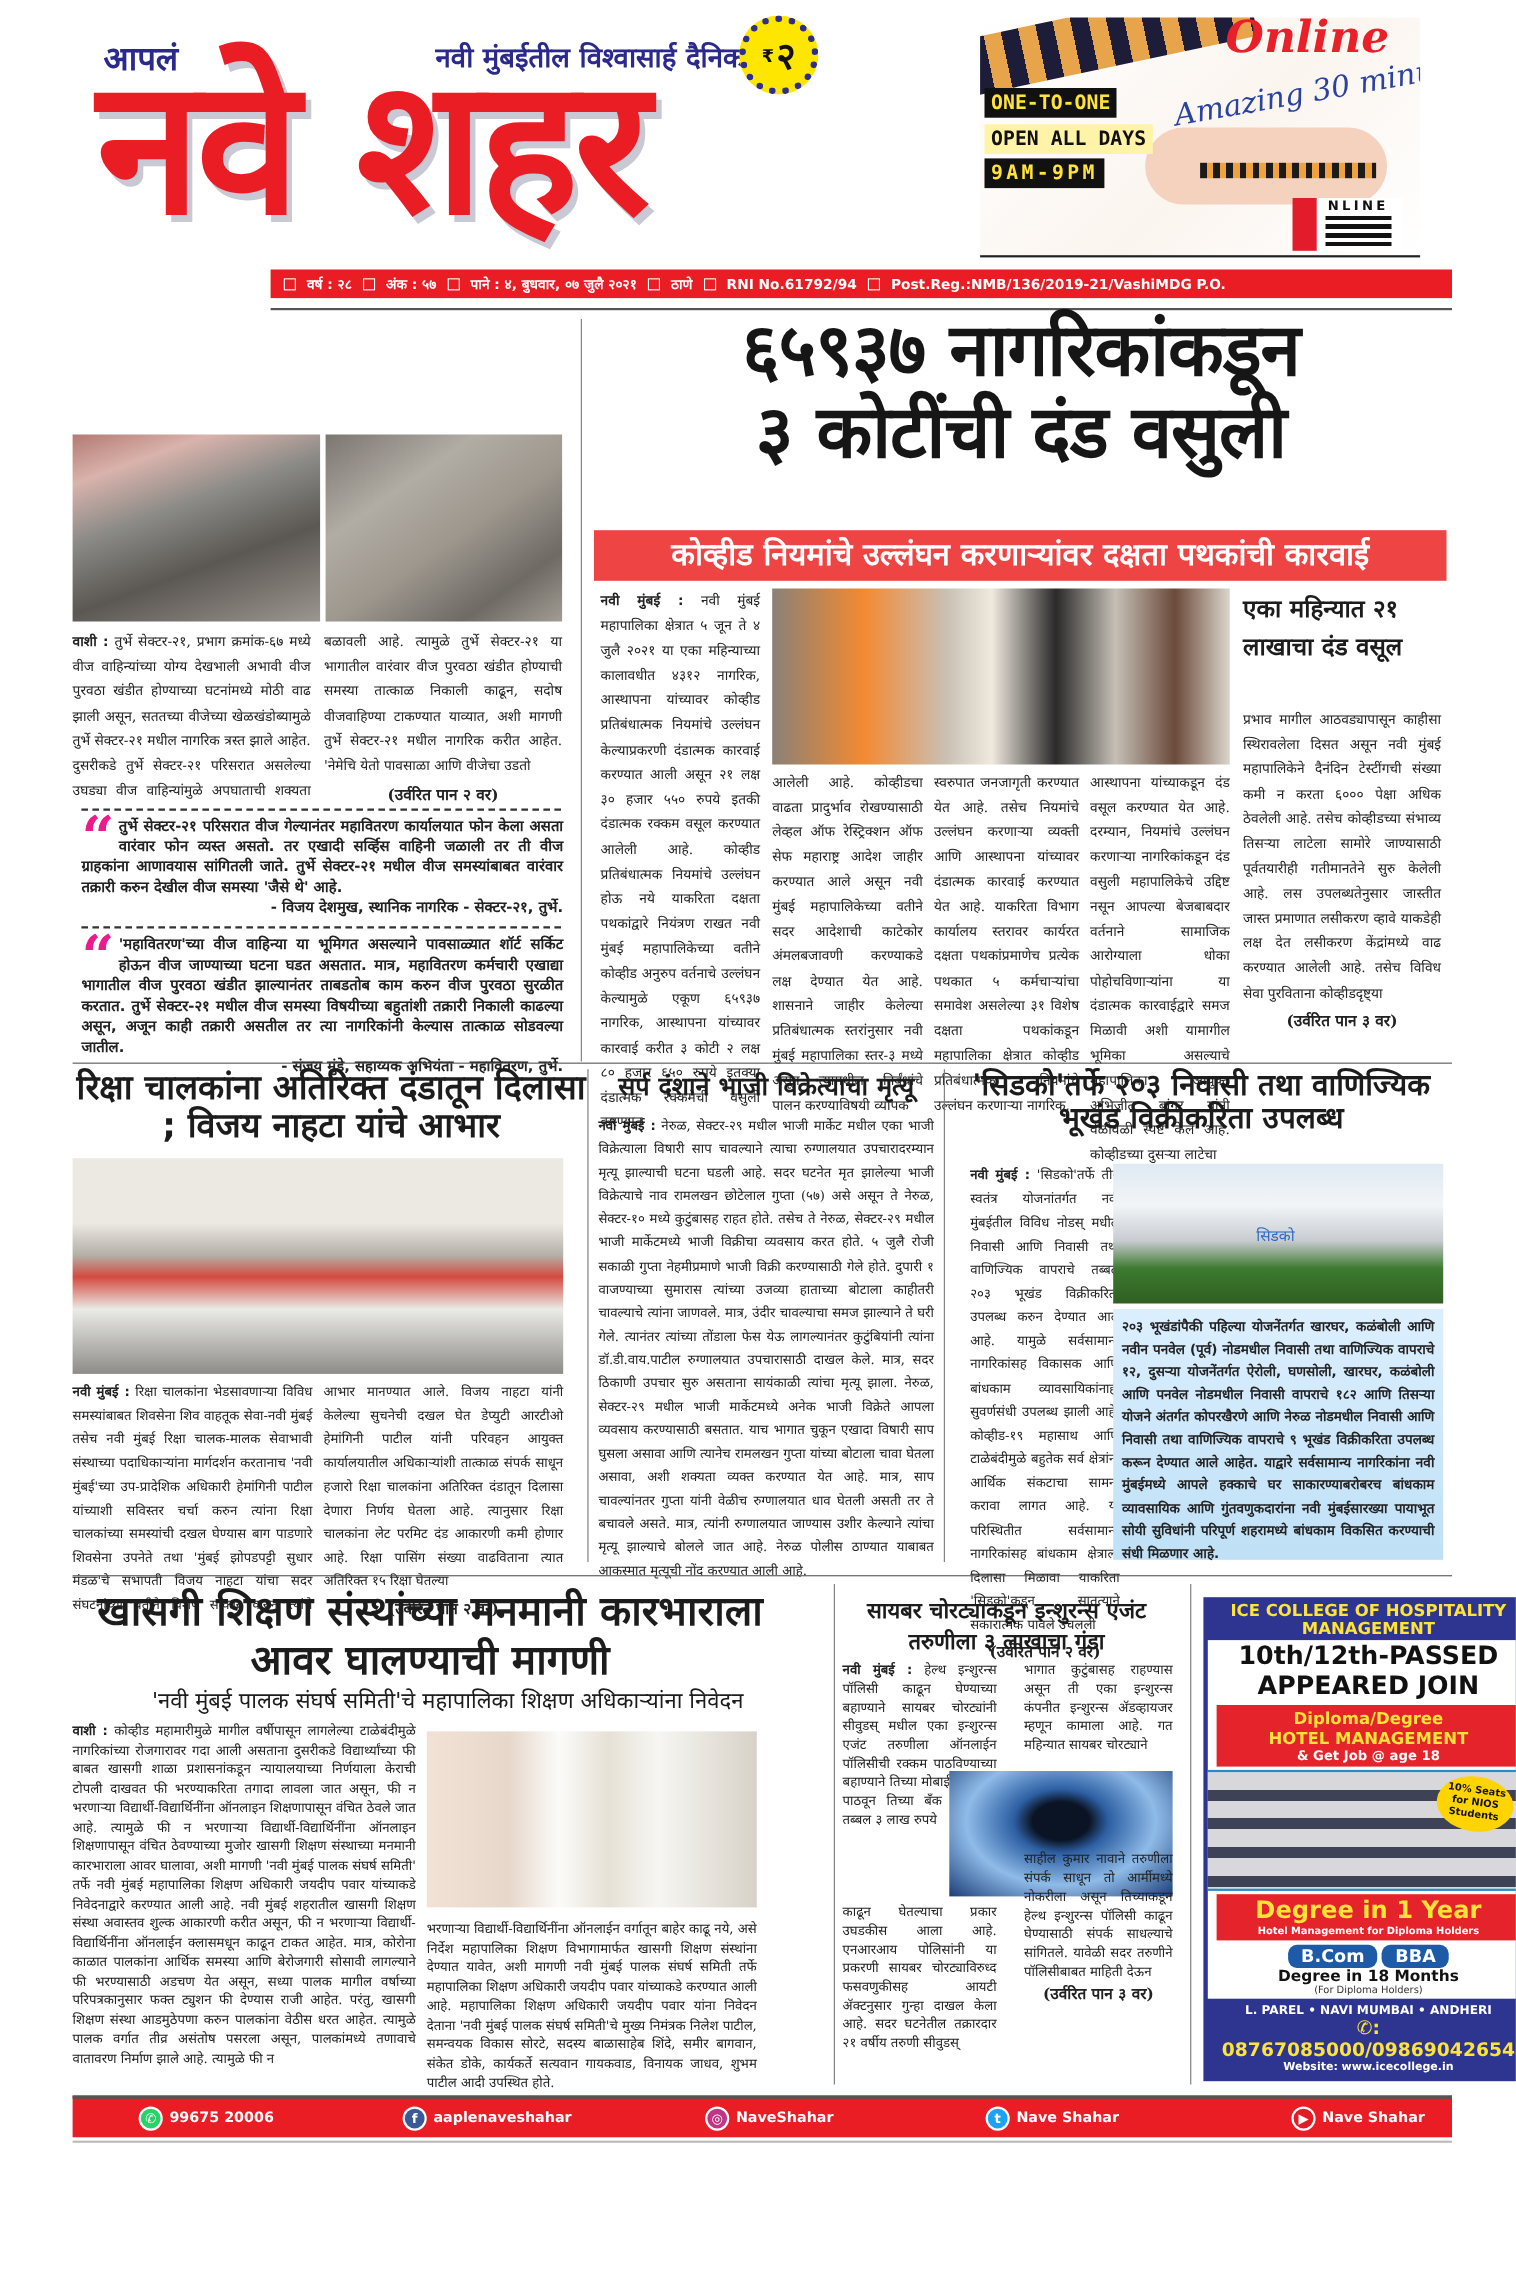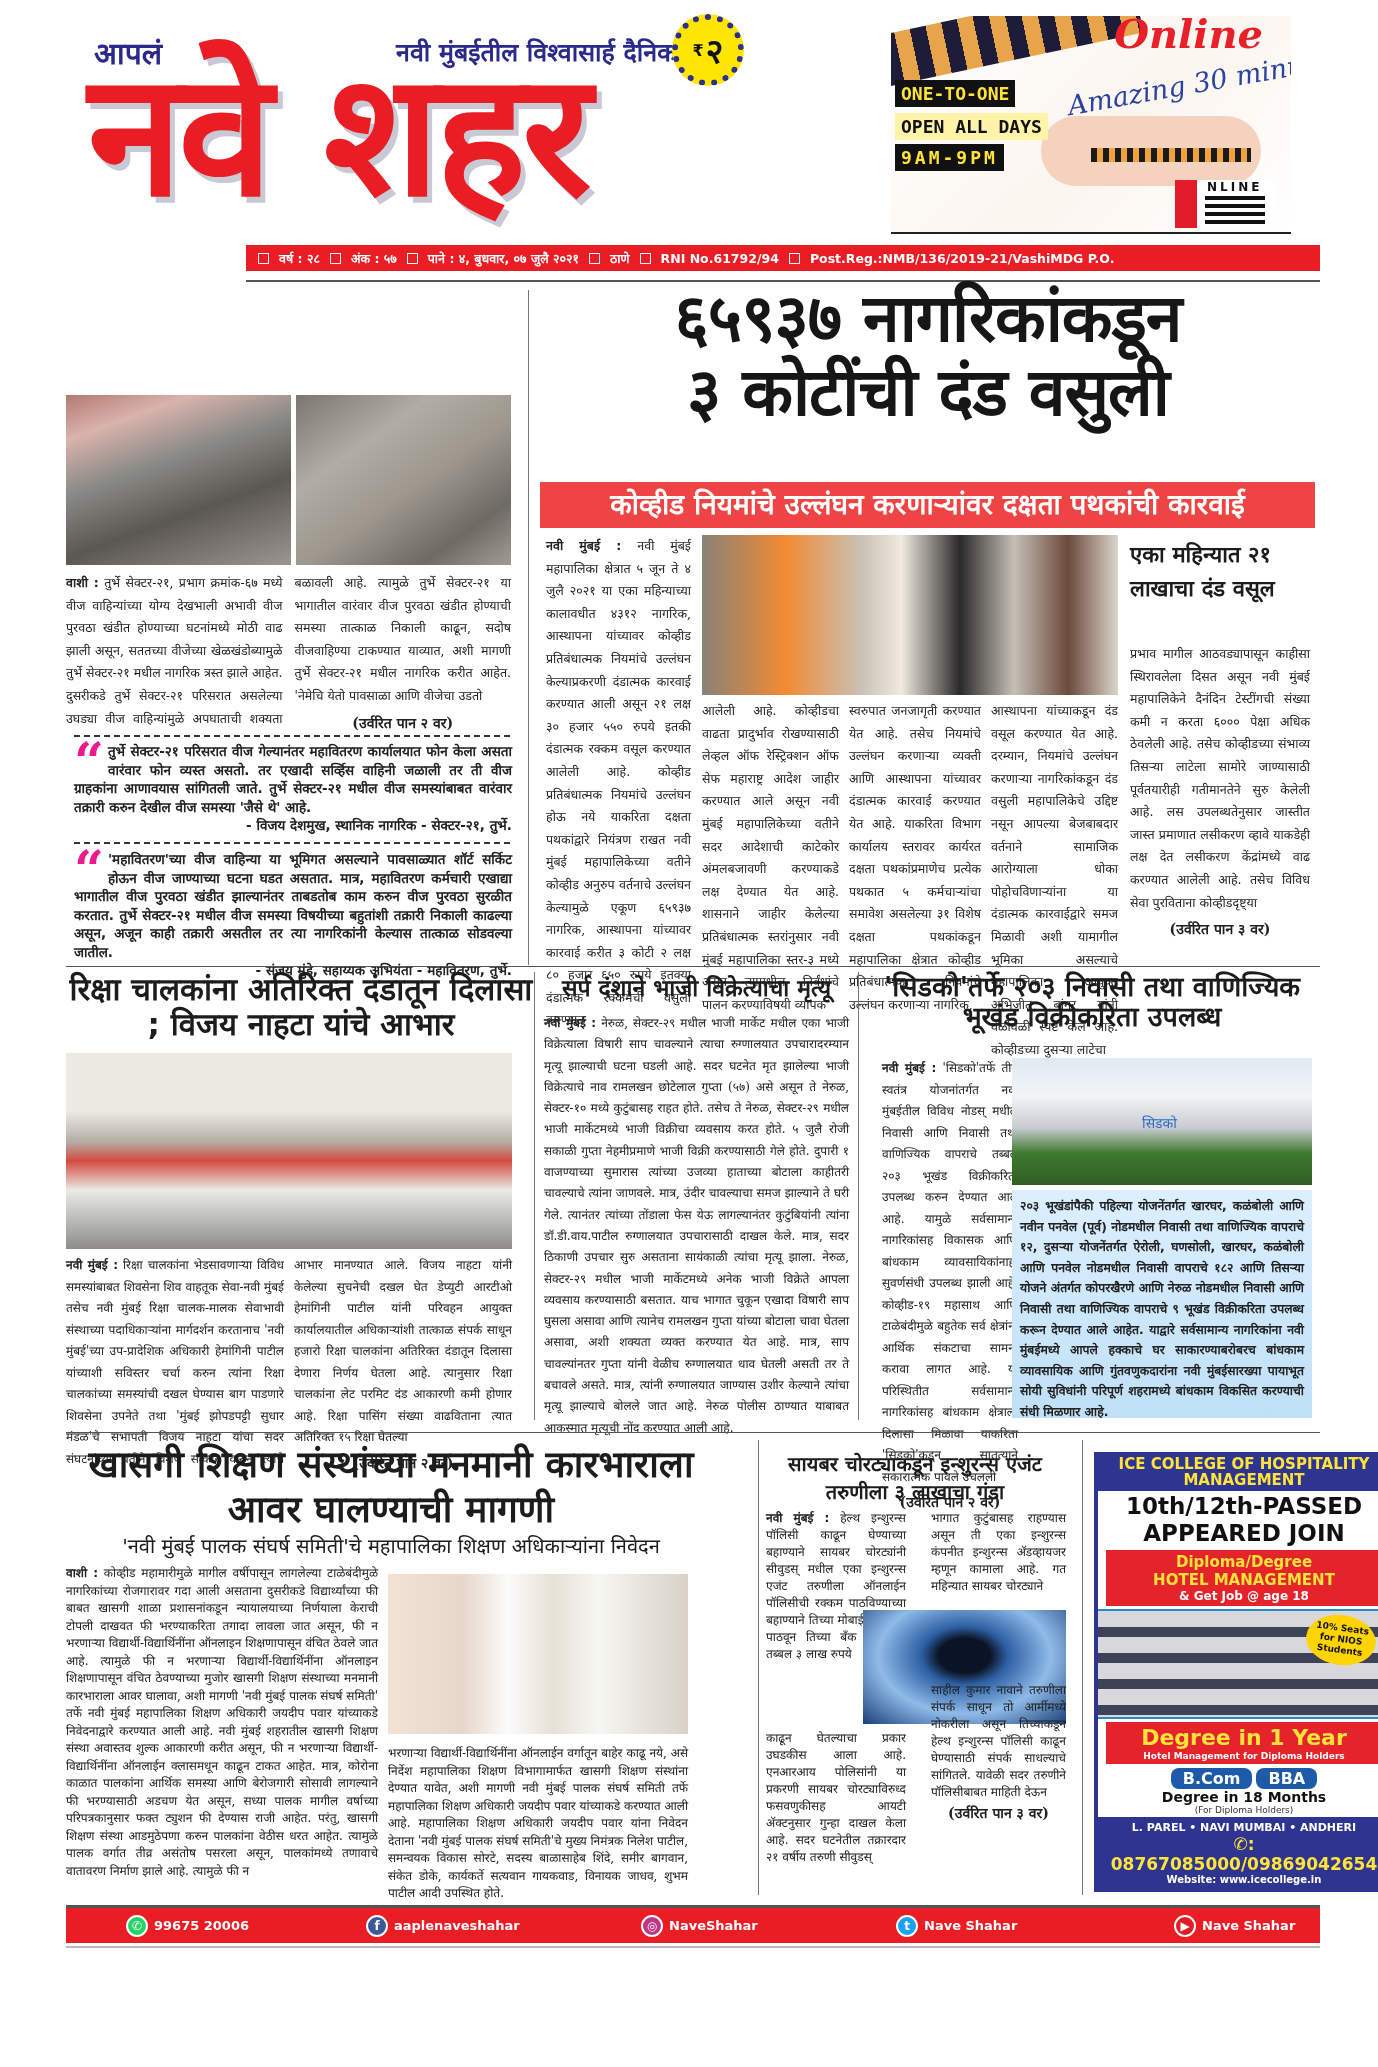--- a/index.html
+++ b/index.html
@@ -70,21 +70,21 @@
   .r2a-body { position: absolute; left: 0; top: 1255px; width: 446px; columns: 2; column-gap: 10px; }
   .r2b-title { position: absolute; left: 478px; top: 976px; width: 305px; font-size: 23px; }
   .r2b-body { position: absolute; left: 478px; top: 1013px; width: 305px; }
   .r2c-title { position: absolute; left: 800px; top: 972px; width: 452px; font-size: 27px; }
   .r2c-body { position: absolute; left: 800px; top: 1058px; width: 136px; font-size: 12px; }
   .r2c-photo { left: 946px; top: 1058px; width: 300px; height: 127px; background: linear-gradient(180deg,#dfeaf3 0%,#f2f5f7 30%,#c8cbd0 55%,#3d7a2f 75%,#2f5f22 100%); }
   .r2c-box { position: absolute; left: 946px; top: 1190px; width: 300px; height: 228px; background: linear-gradient(180deg,#dcefff,#bfe0f6); padding: 6px 8px; font-family: "DejaVu Sans", sans-serif; font-weight: bold; font-size: 12.3px; line-height: 20.6px; text-align: justify; color: #222; }
 
   
   .r3a-title { position: absolute; left: 0; top: 1442px; width: 650px; font-size: 37px; line-height: 45px; }
-  .r3a-sub { position: absolute; left: 0; top: 1535px; width: 650px; font-size: 20px; font-weight: normal; white-space: nowrap; }
+  .r3a-sub { position: absolute; left: 16px; top: 1535px; width: 650px; font-size: 20px; font-weight: normal; white-space: nowrap; }
   .r3a-c1 { position: absolute; left: 0; top: 1565px; width: 312px; font-size: 12px; line-height: 17.5px; }
   .r3a-photo { left: 322px; top: 1574px; width: 300px; height: 160px; background: linear-gradient(90deg,#f3e1d6 0%,#e7d7cb 25%,#fbfbf9 40%,#e6e1d6 55%,#f6f6f2 70%,#d8d2c8 100%); }
   .r3a-c2 { position: absolute; left: 322px; top: 1745px; width: 300px; font-size: 12px; line-height: 17.5px; }
   .r3b-title { position: absolute; left: 700px; top: 1450px; width: 298px; font-size: 20px; line-height: 28px; }
   .r3b-c1 { position: absolute; left: 700px; top: 1510px; width: 140px; font-size: 12px; line-height: 17px; }
   .r3b-photo { left: 797px; top: 1610px; width: 203px; height: 114px; background: radial-gradient(ellipse at 50% 40%,#0b1425 0 18%,#2d5fa3 30%,#8fbbe8 60%,#1a3e78 100%); }
   .r3b-c2 { position: absolute; left: 865px; top: 1510px; width: 135px; font-size: 12px; line-height: 17px; }
   .r3b-c1b { position: absolute; left: 700px; top: 1730px; width: 140px; font-size: 12px; line-height: 17px; }
   .r3b-c2b { position: absolute; left: 865px; top: 1682px; width: 135px; font-size: 12px; line-height: 17px; }
 

